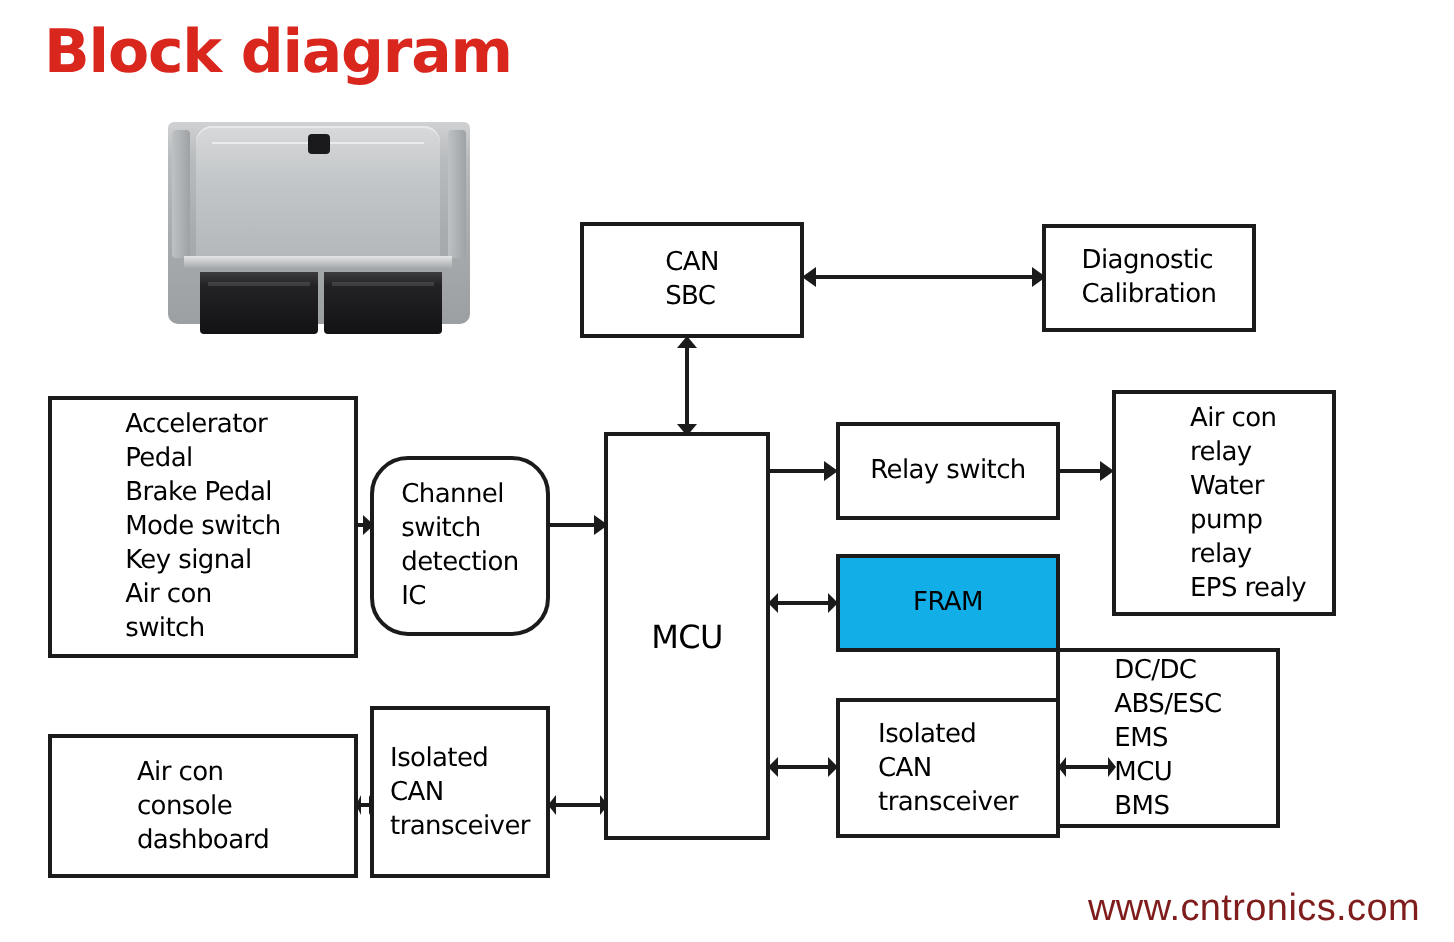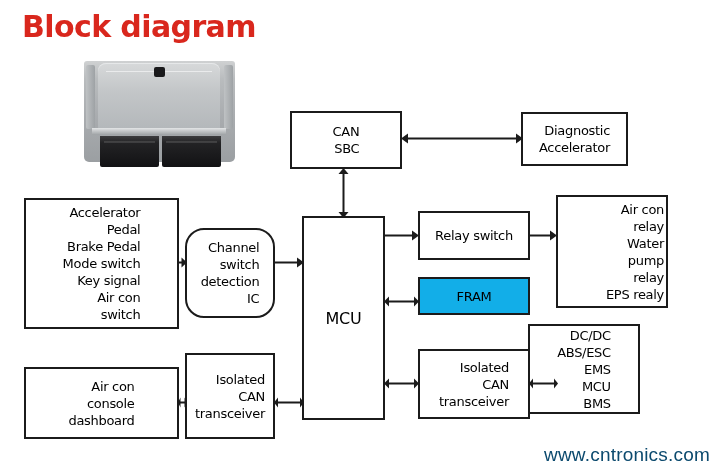--- a/index.html
+++ b/index.html
@@ -99,21 +99,21 @@
 
   
   .blk {
     position: absolute;
     box-sizing: border-box;
     border: 2px solid #1b1b1b;
     background: #ffffff;
     display: flex;
     align-items: center;
     justify-content: center;
-    text-align: right;
+    text-align: left;
     color: #000000;
     font-family: "DejaVu Sans", sans-serif;
     font-size: 13px;
     line-height: 17px;
     letter-spacing: -0.3px;
     white-space: pre-line;
     padding: 1px 2px;
   }
   .blk.accent { background: #12AEE8; }
 
@@ -121,21 +121,21 @@
   .arrow { position: absolute; }
   .arrow svg { display: block; overflow: visible; }
 
   
   #watermark {
     position: absolute;
     left: 544px;
     top: 444px;
     font-family: "Liberation Sans", sans-serif;
     font-size: 19px;
-    color: #0c4a6e;
+    color: #7f1d1d;
     letter-spacing: 0.2px;
     white-space: nowrap;
   }
 </style>
 </head>
 <body>
 
 <div id="canvas">
 
   <div id="title">Block diagram</div>
@@ -169,27 +169,27 @@
 dashboard</div>
 
   <div class="blk" style="left:185px; top:353px; width:90px;  height:86px;">Isolated
 CAN
 transceiver</div>
 
   <div class="blk" style="left:290px; top:111px; width:112px; height:58px;">CAN
 SBC</div>
 
   <div class="blk" style="left:521px; top:112px; width:107px; height:54px;">Diagnostic
-Accelerator</div>
+Calibration</div>
 
   <div class="blk" style="left:302px; top:216px; width:83px;  height:204px; font-size:16px;">MCU</div>
 
   <div class="blk" style="left:418px; top:211px; width:112px; height:49px;">Relay switch</div>
 
-  <div class="blk accent" style="left:418px; top:277px; width:112px; height:38px;">FRAM</div>
+  <div class="blk accent" style="left:418px; top:277px; width:112px; height:49px;">FRAM</div>
 
   <div class="blk" style="left:418px; top:349px; width:112px; height:70px;">Isolated
 CAN
 transceiver</div>
 
   <div class="blk" style="left:556px; top:195px; width:112px; height:113px;padding-left:37px;">Air con relay
 Water pump
 relay
 EPS realy</div>
 

